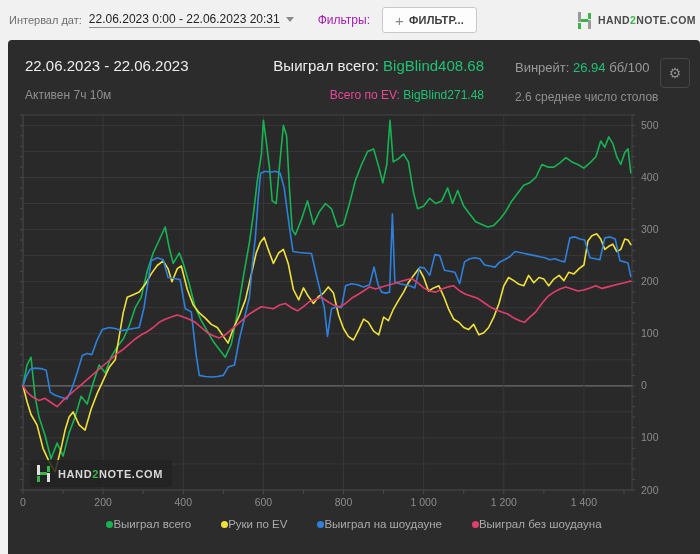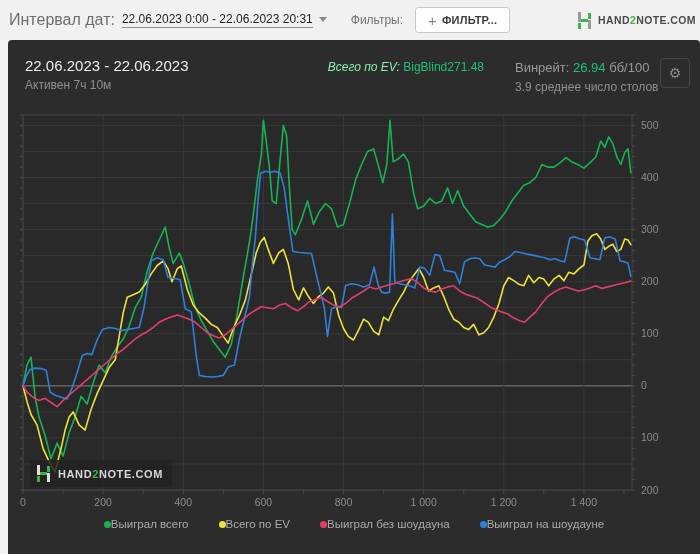--- a/index.html
+++ b/index.html
@@ -7,55 +7,55 @@
     width:700px;height:554px;position:relative;overflow:hidden;
     background:#f2f2f2;
     font-family:"Liberation Sans","DejaVu Sans",sans-serif;
     -webkit-font-smoothing:antialiased;
   }
   
   .topbar{
     position:absolute;left:0;top:0;width:700px;height:40px;
     background:#f1f1f1;display:flex;align-items:center;
   }
-  .tb-label{color:#6e6e6e;font-size:16px;margin-left:9px;}
+  .tb-label{color:#6e6e6e;font-size:11px;margin-left:9px;}
   .tb-date{
     color:#222;font-size:12px;margin-left:7px;
     border-bottom:1px solid #8f8f8f;padding-bottom:1px;cursor:pointer;
   }
   .tb-caret{
     display:inline-block;width:0;height:0;margin-left:6px;margin-bottom:1px;
     border-left:4px solid transparent;border-right:4px solid transparent;
     border-top:5px solid #8a8a8a;vertical-align:middle;
   }
-  .tb-filters{color:#737373;font-size:12px;margin-left:24px;}
+  .tb-filters{color:#a21caf;font-size:12px;margin-left:24px;}
   .tb-btn{
     margin-left:12px;height:24px;padding:0 12px;background:#fdfdfd;
     border:1px solid #c9c9c9;border-radius:3px;font-size:11px;font-weight:bold;
     color:#3c3c3c;display:flex;align-items:center;cursor:pointer;letter-spacing:.2px;
   }
   .tb-btn .plus{color:#8a8a8a;font-weight:normal;font-size:15px;margin-right:5px;line-height:1;}
   .brand{position:absolute;right:4px;top:0;height:40px;display:flex;align-items:center;}
   .brand-text{font-size:10.5px;font-weight:bold;color:#4a4a4a;letter-spacing:.4px;margin-left:6px;}
   .brand-text .g{color:#3bb54a;}
   
   .panel{
     position:absolute;left:8px;top:40px;width:692px;height:514px;
     background:#2c2c2c;border-radius:4px 4px 0 0;
   }
   .stats{position:absolute;left:0;top:0;width:100%;height:70px;}
   .st-line1{font-size:15px;font-weight:normal;color:#ededed;line-height:18px;white-space:nowrap;}
-  .st-line2{font-size:12px;color:#8f8f8f;line-height:16px;white-space:nowrap;margin-top:2px;}
+  .st-line2{font-size:12px;color:#8f8f8f;line-height:16px;white-space:nowrap;margin-top:12px;}
   .col1{position:absolute;left:17px;top:17px;}
   .col2{position:absolute;left:192px;top:17px;}
   .col3{position:absolute;right:216px;top:17px;text-align:right;}
   .col4{position:absolute;left:507px;top:19px;}
   .col4 .st-line1{font-size:13px;font-weight:normal;color:#9a9a9a;}
   .green{color:#1fc274;}
-  .gray{color:#86efac;font-style:italic;}
+  .gray{color:#ec4899;}
   .gear-btn{
     position:absolute;right:10px;top:18px;width:28px;height:28px;
     border:1px solid #464646;border-radius:4px;color:#8d8d8d;
     display:flex;align-items:center;justify-content:center;font-size:14px;cursor:pointer;
     background:transparent;
   }
   
   .chart-svg{position:absolute;left:0;top:0;}
   .legend{
     position:absolute;left:0;top:473px;width:692px;height:22px;
@@ -96,25 +96,26 @@
 </div>
 
 <div class="panel">
 
   <div class="stats">
     <div class="col1">
       <div class="st-line1">22.06.2023 - 22.06.2023</div>
       <div class="st-line2">Активен 7ч 10м</div>
     </div>
     <div class="col3">
+      <div class="st-line1"><span>Выиграл всего:</span> <span class="green">BigBlind408.68</span></div>
       <div class="st-line2"><span class="gray">Всего по EV:</span> <span class="green">BigBlind271.48</span></div>
     </div>
     <div class="col4">
       <div class="st-line1"><span>Винрейт:</span> <span class="green">26.94</span> <span>бб/100</span></div>
-      <div class="st-line2">3.9 среднее число столов</div>
+      <div class="st-line2">2.6 среднее число столов</div>
     </div>
     <div class="gear-btn">
       <span>⚙</span>
     </div>
   </div>
 
   <svg class="chart-svg" width="692" height="514">
       <rect x="15" y="75" width="609" height="375" fill="#292929"></rect>
       <line x1="15" x2="624" y1="450" y2="450" stroke="#383838" stroke-width="1"></line>
       <line x1="15" x2="624" y1="423.9583333333333" y2="423.9583333333333" stroke="#383838" stroke-width="1"></line>
@@ -263,24 +264,24 @@
     <span class="wm-text"><span>HAND</span><span class="g">2</span><span>NOTE.COM</span></span>
   </div>
 
   <div class="legend">
     <div class="leg-item">
       <span class="leg-dot" style="background: rgb(23, 179, 83);"></span>
       <span class="leg-label">Выиграл всего</span>
     </div>
     <div class="leg-item">
       <span class="leg-dot" style="background: rgb(240, 225, 58);"></span>
-      <span class="leg-label">Всего по EV</span>
+      <span class="leg-label">Руки по EV</span>
+    </div>
+    <div class="leg-item">
+      <span class="leg-dot" style="background: rgb(47, 128, 221);"></span>
+      <span class="leg-label">Выиграл на шоудауне</span>
     </div>
     <div class="leg-item">
       <span class="leg-dot" style="background: rgb(226, 62, 108);"></span>
       <span class="leg-label">Выиграл без шоудауна</span>
     </div>
-    <div class="leg-item">
-      <span class="leg-dot" style="background: rgb(47, 128, 221);"></span>
-      <span class="leg-label">Выиграл на шоудауне</span>
-    </div>
   </div>
 </div>
 
 </body></html>

